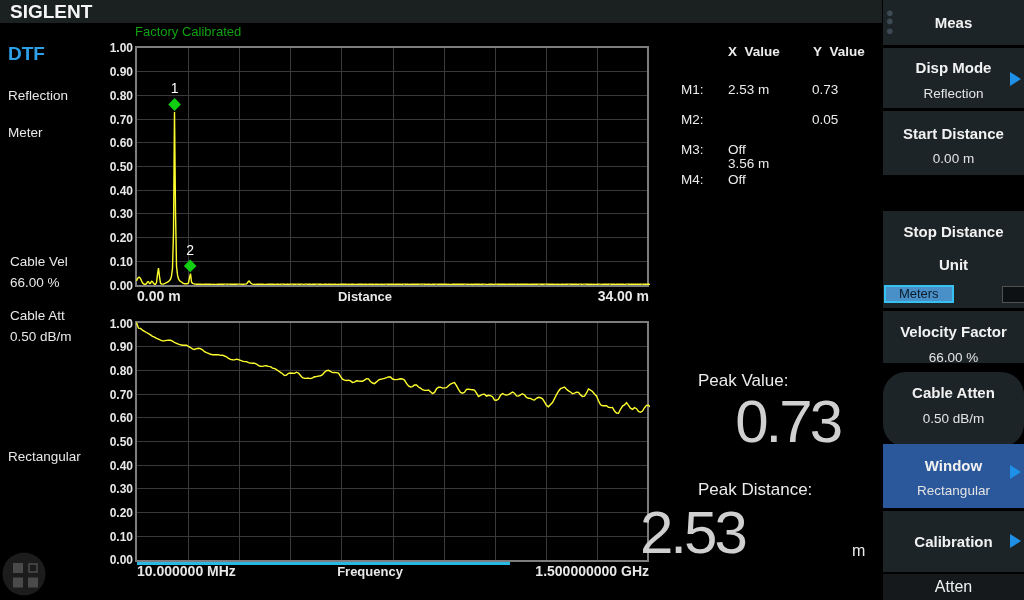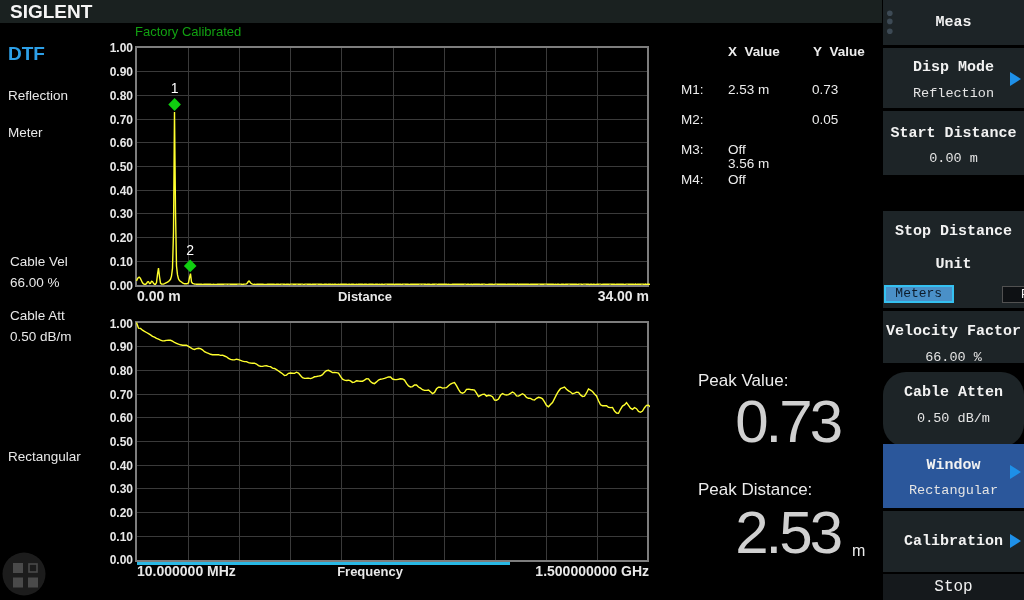--- a/index.html
+++ b/index.html
@@ -8,21 +8,21 @@
 #logo { position:absolute; left:10px; top:1px; font-size:19px; font-weight:bold; color:#f5f5f5;
   letter-spacing:0px; transform-origin:left; }
 .lbl { position:absolute; color:#e8e8e8; font-size:13.5px; white-space:nowrap; }
 #dtf { position:absolute; left:8px; top:43px; font-size:19px; font-weight:bold; color:#2da0e8; }
 .ylab { position:absolute; width:40px; text-align:right; font-size:12px; font-weight:bold;
   color:#e8e8e8; line-height:13px; }
 .xlab { position:absolute; font-size:14px; font-weight:bold; color:#e8e8e8; white-space:nowrap; }
 #factory { position:absolute; left:135px; top:24px; font-size:13px; color:#11a011; }
 .mt { position:absolute; color:#ececec; font-size:13.5px; white-space:nowrap; }
 #sidebar { position:absolute; left:883px; top:0; width:141px; height:600px; background:#000; }
-.btn { position:absolute; left:0; width:141px; background:#1d2427;font-family:Liberation Mono, monospace; }
+.btn { position:absolute; left:0; width:141px; background:#1d2427; }
 .btn .t { position:absolute; left:0; width:100%; text-align:center; font-size:15px;
   font-weight:bold; color:#f2f2f2; white-space:nowrap; }
 .btn .v { position:absolute; left:0; width:100%; text-align:center; font-size:13.5px;
   color:#e4e4e4; white-space:nowrap; }
 .arrow { position:absolute; right:3px; width:0; height:0;
   border-left:11px solid #1e90e8; border-top:7px solid transparent; border-bottom:7px solid transparent; }
 </style></head>
 <body>
 <div id="topbar"></div>
 <div id="logo">SIGLENT</div>
@@ -133,21 +133,21 @@
 <div class="mt" style="left:812px; top:112px;">0.05</div>
 <div class="mt" style="left:681px; top:142px;">M3:</div>
 <div class="mt" style="left:728px; top:142px;">Off</div>
 <div class="mt" style="left:681px; top:172px;">M4:</div>
 <div class="mt" style="left:728px; top:172px;">Off</div>
 
 <div class="mt" style="left:698px; top:371px; font-size:17px;">Peak Value:</div>
 <div class="abs" style="left:640px; top:387px; width:200px; text-align:right; font-size:60px;
   letter-spacing:-3px; color:#d0d0d0;">0.73</div>
 <div class="mt" style="left:698px; top:480px; font-size:17px;">Peak Distance:</div>
-<div class="abs" style="left:640px; top:498px; width:200px; text-align:right; font-size:60px;
+<div class="abs" style="left:640px; top:498px; width:200px; text-align:left; font-size:60px;
   letter-spacing:-3px; color:#d0d0d0;">2.53</div>
 <div class="mt" style="left:852px; top:542px; font-size:16px;">m</div>
 
 <svg class="abs" style="left:0px; top:550px;" width="50" height="50">
   <circle cx="24" cy="24" r="21.5" fill="#1c1c1c"></circle>
   <rect x="13" y="13" width="10" height="10" fill="#4a4a4a"></rect>
   <rect x="29" y="14" width="8" height="8" fill="none" stroke="#4a4a4a" stroke-width="1.6"></rect>
   <rect x="13" y="27.5" width="10" height="10" fill="#4a4a4a"></rect>
   <rect x="28" y="27.5" width="10" height="10" fill="#4a4a4a"></rect>
 </svg>
@@ -192,15 +192,15 @@
   <div class="btn" style="top:444px; height:64px; background:#2b579b;">
     <div class="t" style="top:13px;">Window</div>
     <div class="v" style="top:39px;">Rectangular</div>
     <div class="arrow" style="top:21px;"></div>
   </div>
   <div class="btn" style="top:511px; height:61px;">
     <div class="t" style="top:22px;">Calibration</div>
     <div class="arrow" style="top:23px;"></div>
   </div>
   <div class="btn" style="top:574px; height:26px; background:#15191c;">
-    <div class="v" style="top:4px; font-size:16px; color:#f0f0f0;">Stop</div>
+    <div class="v" style="top:4px; font-size:16px; color:#f0f0f0;">Atten</div>
   </div>
 </div>
 
 </body></html>

